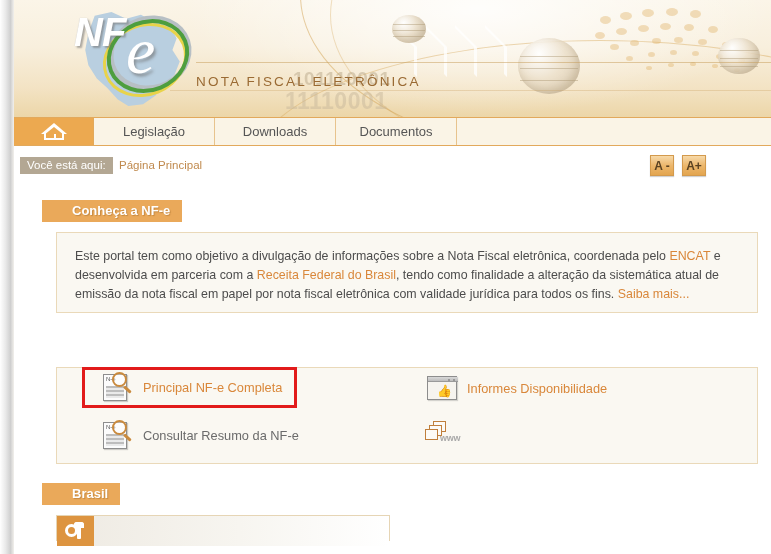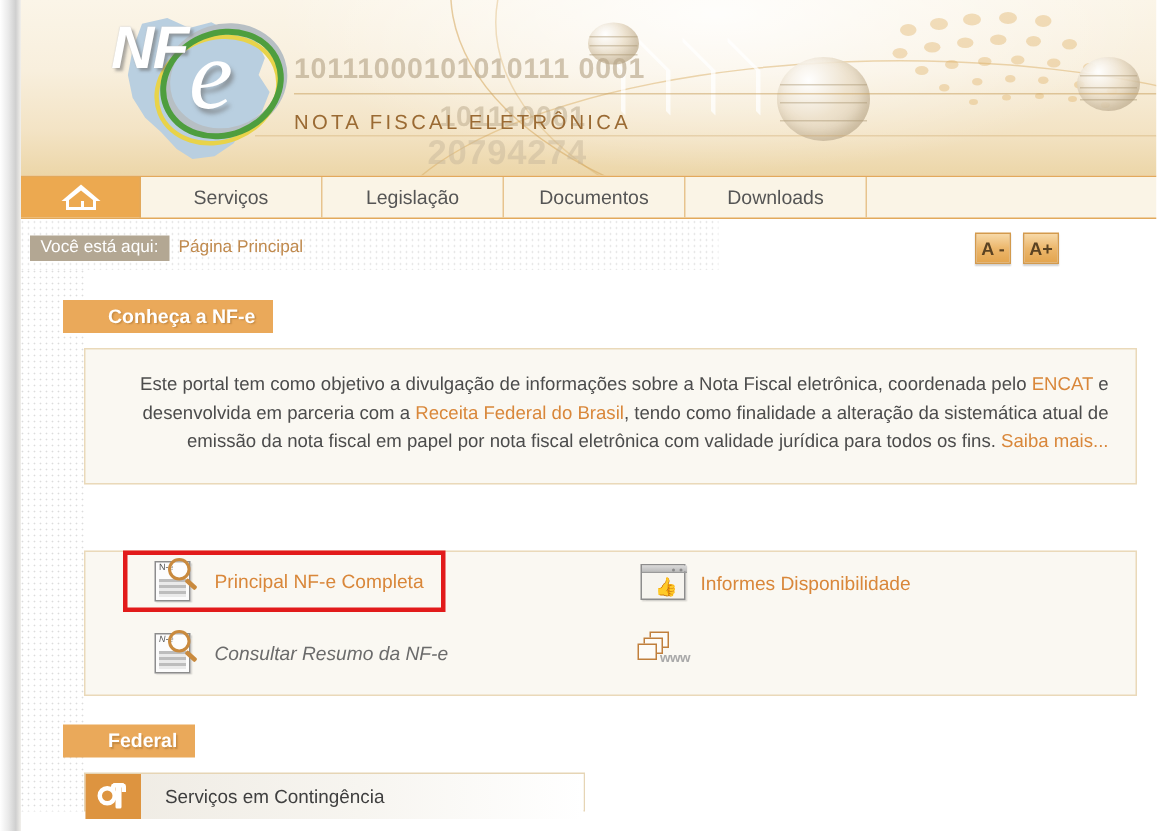--- a/index.html
+++ b/index.html
@@ -341,23 +341,22 @@
       <div class="band" style="top:18px;"></div>
         <div class="band" style="top:30px;"></div>
         <div class="band" style="top:42px;"></div>
     </div>
     <div class="sphere" style="left:718px; top:38px; width:42px; height:36px;">
       <div class="band" style="top:12px;"></div>
         <div class="band" style="top:20px;"></div>
         <div class="band" style="top:28px;"></div>
     </div>
 
-    <div class="binary b1">10111000101010111 0001</div>
     <div class="binary b2">101110001</div>
-    <div class="binary b3">20794274</div>
+    <div class="binary b3">11110001</div>
 
     <div class="hdr-rule" style="left:196px; top:62px; width:575px;"></div>
     <div class="hdr-rule" style="left:170px; top:90px; width:601px; background:rgba(198,156,88,.3);"></div>
 
     <div class="logo">
       <div class="brazil"></div>
       <div class="ring r-gray"></div>
       <div class="ring r-yellow"></div>
       <div class="ring r-green"></div>
       <div class="logo-nf">NF</div>
@@ -369,49 +368,46 @@
   <div class="navbar">
     <div class="nav-home">
       <div class="house">
         <div class="roof"></div>
           <div class="roof-in"></div>
         <div class="wall"></div>
           <div class="door"></div>
       </div>
     </div>
     <div class="nav-item">
-      <span>Serviços</span>
+      <span>Legislação</span>
     </div>
     <div class="nav-item">
-      <span>Legislação</span>
+      <span>Downloads</span>
     </div>
     <div class="nav-item">
       <span>Documentos</span>
-    </div>
-    <div class="nav-item">
-      <span>Downloads</span>
     </div>
     <div class="nav-rest"></div>
   </div>
 
   <div class="bc-row">
     <div class="dotgrid"></div>
     <div class="bc-label">Você está aqui:</div>
     <div class="bc-link">Página Principal</div>
     <div class="fontbtns">
       <div class="fontbtn">A -</div>
       <div class="fontbtn">A+</div>
     </div>
   </div>
 
   <div class="content">
     <div class="content-dots"></div>
 
     <div class="sect-title" style="left:28px; top:20px;">Conheça a NF-e</div>
-    <div class="panel" style="left:42px; top:52px; width:702px; height:91px;text-align:right;">
+    <div class="panel" style="left:42px; top:52px; width:702px; height:81px;">
       <div class="panel-text">
         <span>Este portal tem como objetivo a divulgação de informações sobre a Nota Fiscal eletrônica, coordenada pelo </span><span class="lnk">ENCAT</span><span> e desenvolvida em parceria com a </span><span class="lnk">Receita Federal do Brasil</span><span>, tendo como finalidade a alteração da sistemática atual de emissão da nota fiscal em papel por nota fiscal eletrônica com validade jurídica para todos os fins. </span><span class="lnk">Saiba mais...</span>
       </div>
     </div>
 
     <div class="panel" style="left:42px; top:187px; width:702px; height:97px;">
     </div>
 
     <div class="svc" style="left:89px; top:192px;">
       <div class="ico-docsearch">
@@ -431,21 +427,21 @@
             <div class="bar">
               <i style="right:3px;"></i>
               <i style="right:8px;"></i>
             </div>
             <div class="thumb">👍</div>
           </div>
       </div>
       <span class="svc-label">Informes Disponibilidade</span>
     </div>
 
-    <div class="svc" style="left:89px; top:240px;font-style:italic;">
+    <div class="svc" style="left:89px; top:240px;">
       <div class="ico-docsearch">
         <div class="sheet">
             <div class="hdrtxt">N-e</div>
             <div class="lines"></div>
           </div>
         <div class="glass"></div>
           <div class="handle"></div>
       </div>
       <span class="svc-label dark">Consultar Resumo da NF-e</span>
     </div>
@@ -454,31 +450,30 @@
       <div class="ico-www">
         <div class="w" style="left:8px; top:0;"></div>
         <div class="w" style="left:4px; top:4px;"></div>
         <div class="w" style="left:0px; top:8px;"></div>
         <div class="txt">www</div>
       </div>
     </div>
 
     <div class="redbox" style="left:68px; top:187px; width:215px; height:41px;"></div>
 
-    <div class="sect-title" style="left:28px; top:303px;">Federal</div>
+    <div class="sect-title" style="left:28px; top:303px;">Brasil</div>
 
     <div class="avpanel" style="left:42px; top:335px; width:334px; height:26px;">
       <div class="avhead">
         <div class="avicon">
           <div class="ico-gearwrench">
             <div class="nut"></div>
               <div class="wrh"></div>
               <div class="wr"></div>
           </div>
         </div>
-        <div class="avtitle">Serviços em Contingência</div>
       </div>
     </div>
 
   </div>
 
   <div class="left-edge"></div>
 </div>
 
 </body></html>

